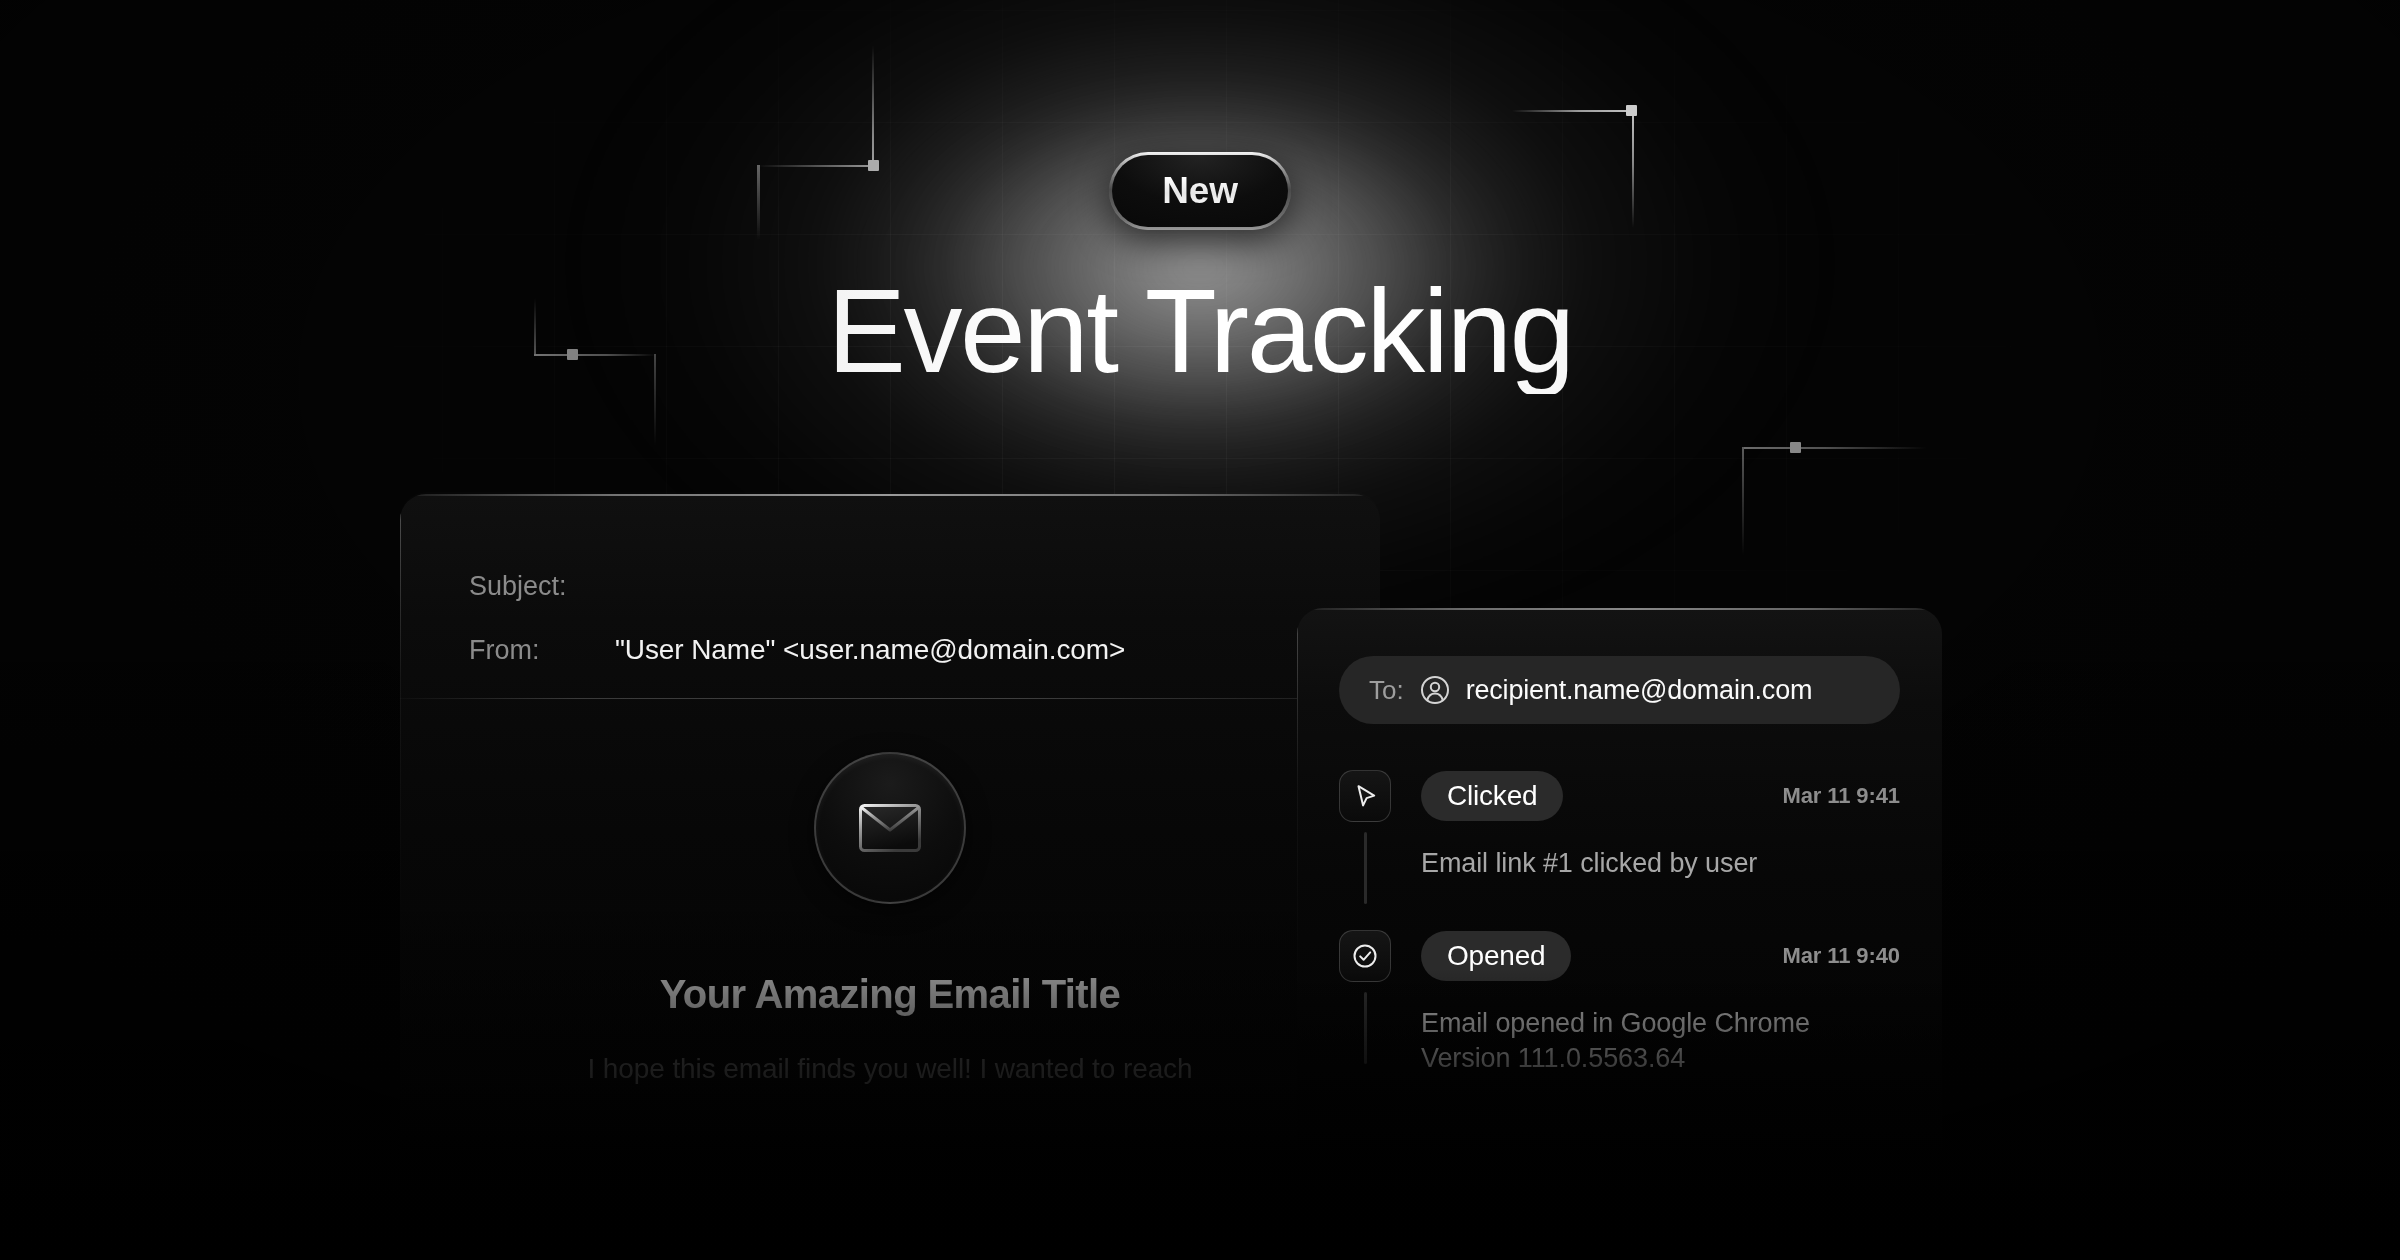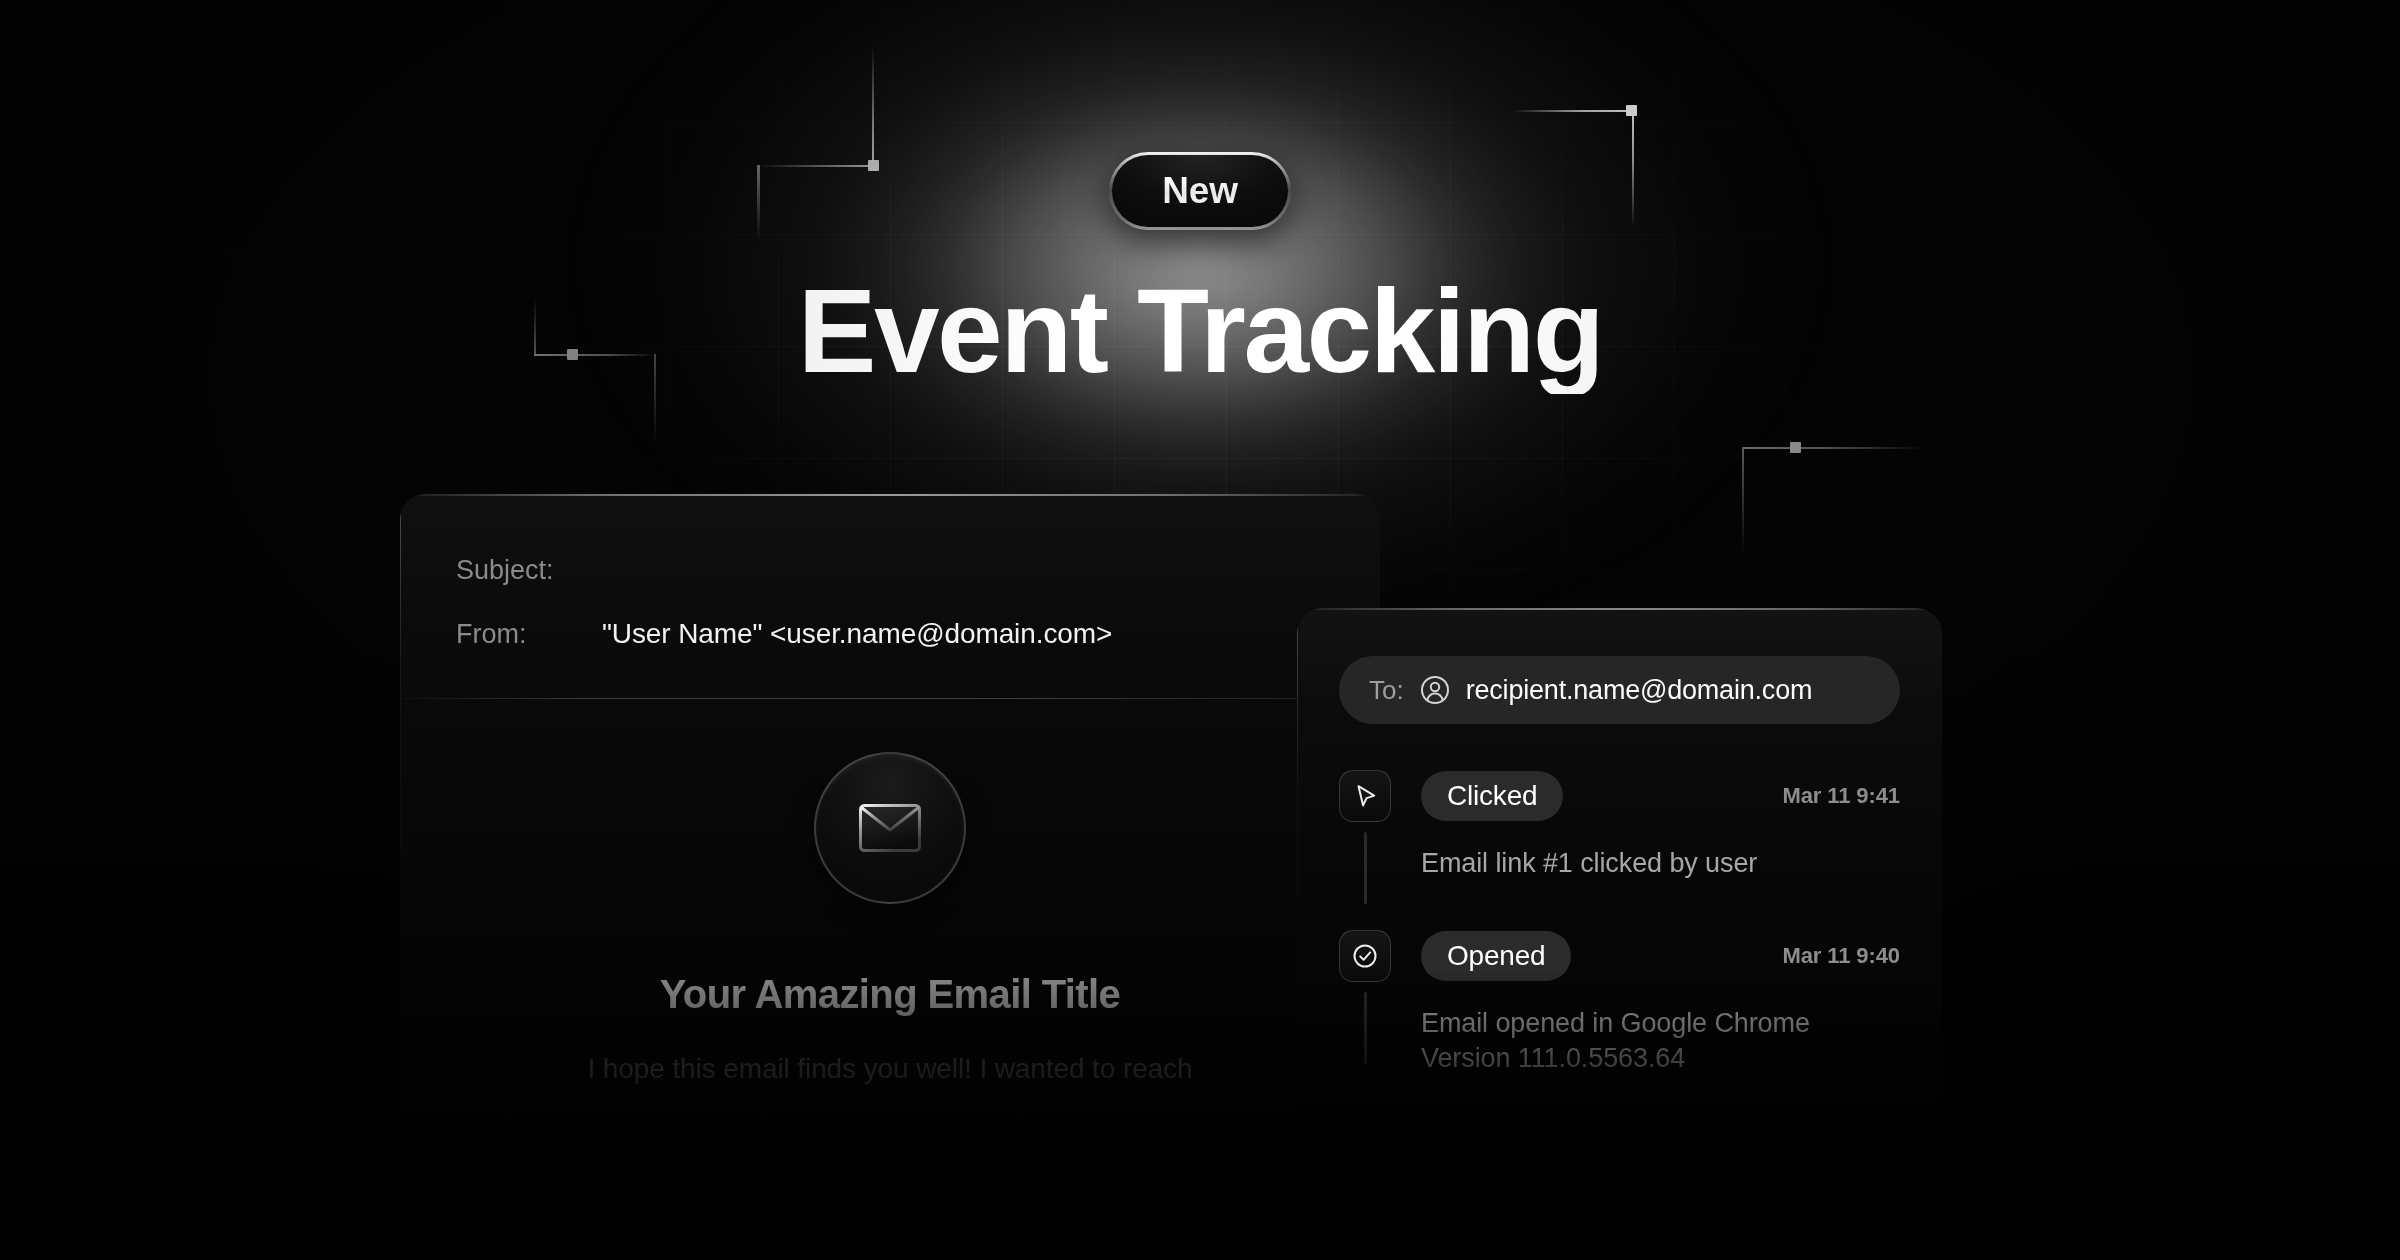--- a/index.html
+++ b/index.html
@@ -160,21 +160,21 @@
     color: transparent;
     -webkit-text-fill-color: transparent;
   }
 
   
   .headline {
     position: absolute;
     left: 0; right: 0; top: 270px;
     text-align: center;
     font-size: 118px;
-    font-weight: 700;
+    font-weight: 400;
     letter-spacing: -2.5px;
     line-height: 1.05;
     background: linear-gradient(to right,
         #7b7b7b 0%, #a9a9a9 9%, #e8e8e8 24%,
         #ffffff 45%, #ffffff 58%, #ededed 74%,
         #b4b4b4 90%, #8c8c8c 100%);
     -webkit-background-clip: text;
     background-clip: text;
     color: transparent;
     -webkit-text-fill-color: transparent;
@@ -200,23 +200,24 @@
   }
   .email-card::after {
     content: "";
     position: absolute; left: 0; top: 0; bottom: 0; width: 1px;
     background: linear-gradient(to bottom, rgba(255,255,255,0.28) 0%, rgba(255,255,255,0.05) 26%, rgba(255,255,255,0) 60%);
   }
 
   .email-header { padding: 44px 0 0 0; position: relative; }
   .email-row {
     display: flex;
-    align-items: center;
+    align-items: flex-end;
     padding: 0 0 0 56px;
     height: 64px;
+    margin-left: 13px;
   }
   .email-row-label {
     width: 146px;
     flex: none;
     font-size: 27px;
     color: #8b8b8b;
     font-weight: 400;
   }
   .email-row-value {
     font-size: 28px;

